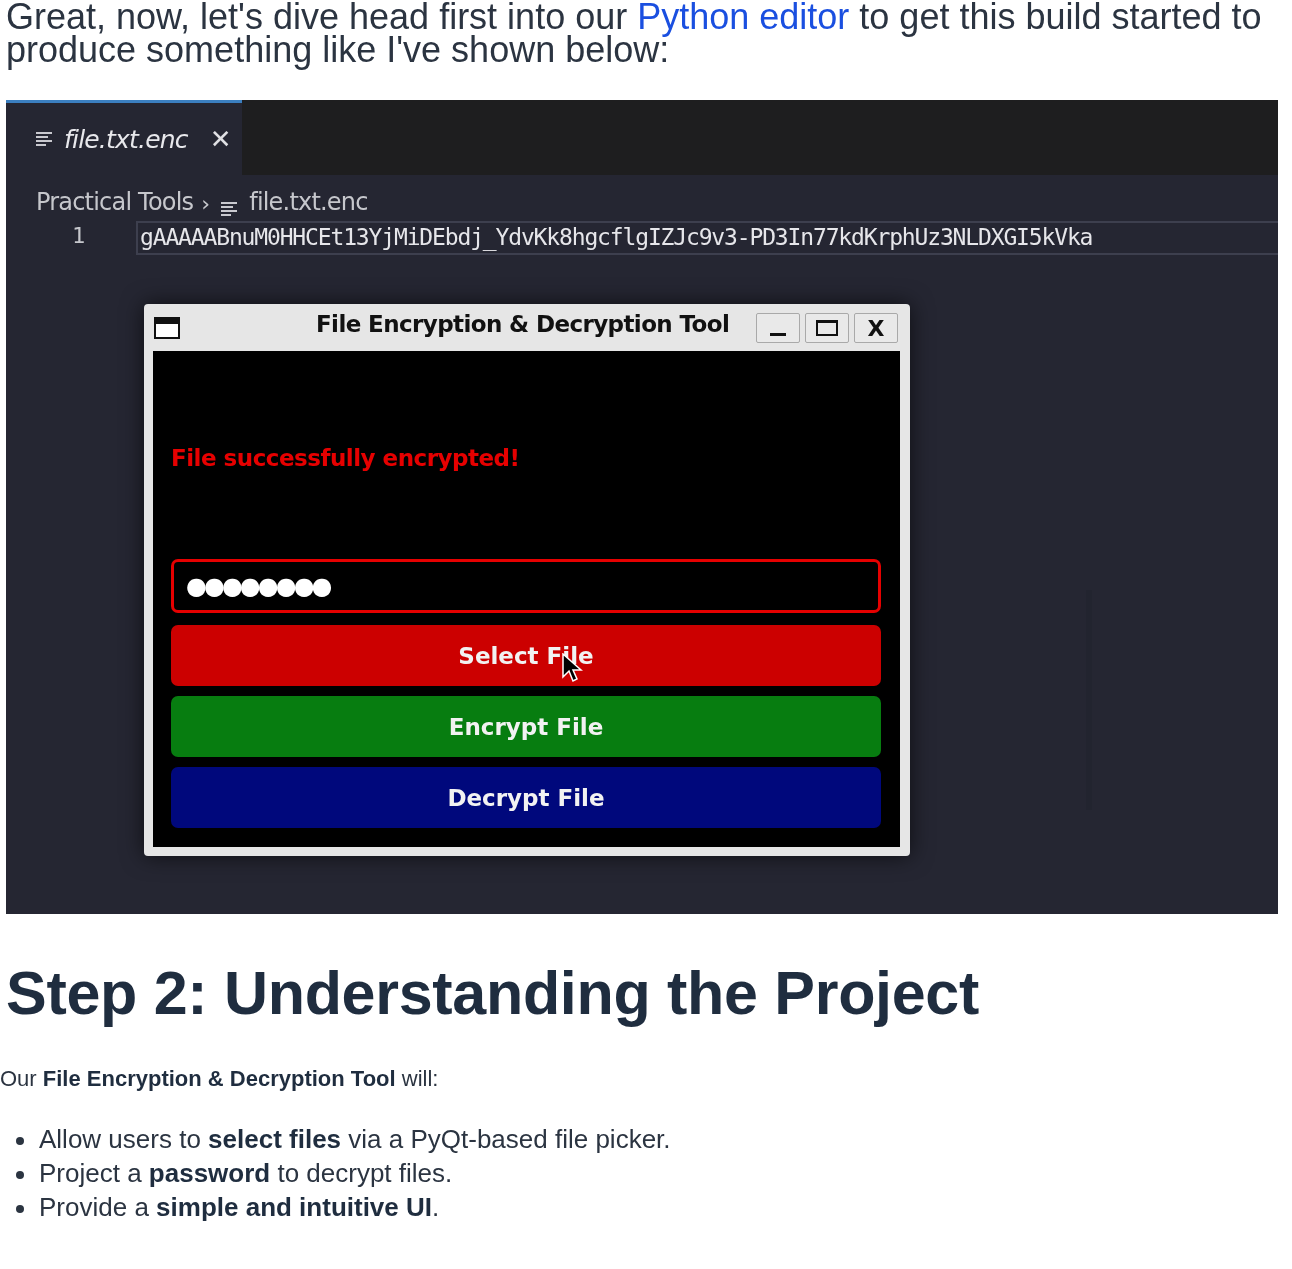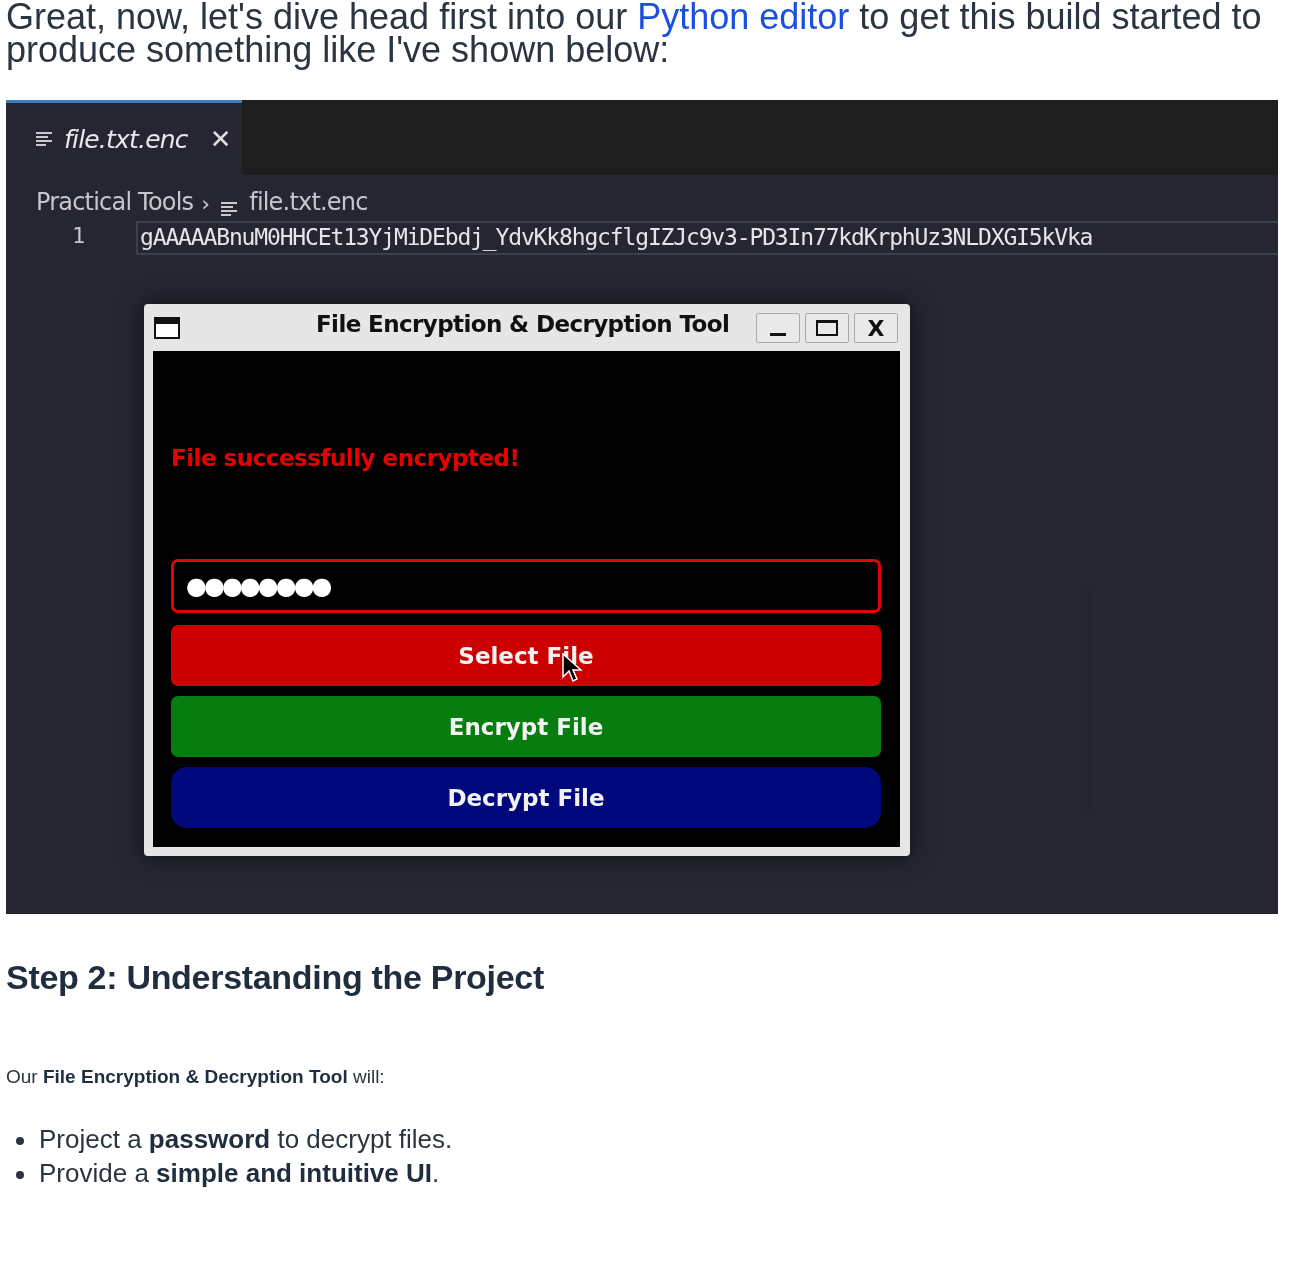--- a/index.html
+++ b/index.html
@@ -41,28 +41,28 @@
     .max-glyph { width: 22px; height: 16px; border: 2px solid #111; border-top-width: 3px; }
     .close-glyph { font-family: "DejaVu Sans", sans-serif; font-weight: bold; font-size: 22px; color: #111; }
 
     .qt-body { position: absolute; left: 9px; top: 47px; width: 747px; height: 496px; background: #000; text-align: center; }
     .status-msg { position: absolute; left: 18px; top: 94px; font-family: "DejaVu Sans", sans-serif; font-weight: bold; font-size: 23px; color: #e60000; letter-spacing: -0.5px; }
     .pw-input { position: absolute; left: 18px; top: 208px; width: 710px; height: 54px; border: 3px solid #e60000; border-radius: 7px; background: #000; display: flex; align-items: center; padding-left: 12px; }
     .pw-dots { font-family: "DejaVu Sans", sans-serif; font-size: 24px; color: #fff; letter-spacing: -3px; }
     .action-btn { position: absolute; left: 18px; width: 710px; height: 61px; border-radius: 7px; display: flex; align-items: center; justify-content: center; font-family: "DejaVu Sans", sans-serif; font-weight: bold; font-size: 23px; color: #f2f2f2; cursor: pointer; }
     .btn-select { top: 274px; background: #cc0000; }
     .btn-encrypt { top: 345px; background: #077d10; }
-    .btn-decrypt { top: 416px; background: #00087c; border-radius: 16px; }
+    .btn-decrypt { top: 416px; background: #00087c; }
     .cursor { position: absolute; left: 408px; top: 302px; width: 22px; height: 30px; }
 
     .faint-line { position: absolute; left: 1080px; top: 490px; width: 6px; height: 220px; background: #22232d; opacity: 0.6; }
 
     
-    .step-heading { position: absolute; left: 6px; top: 958px; font-size: 34px; color: #1f2d3f; font-family: "Liberation Sans", sans-serif; letter-spacing: -0.3px; }
-    .lead { position: absolute; left: 6px; top: 1066px; font-size: 19px; color: #2b3441; }
+    .step-heading { position: absolute; left: 6px; top: 958px; font-size: 61px; color: #1f2d3f; font-family: "Liberation Sans", sans-serif; letter-spacing: -0.3px; }
+    .lead { position: absolute; left: 0; top: 1066px; font-size: 22px; color: #2b3441; }
     .lead b { color: #1f2d3f; }
     .feature-list { position: absolute; left: 14px; top: 1122px; list-style: none; }
     .feature-list li { font-size: 26px; line-height: 34px; color: #2b3441; position: relative; padding-left: 25px; }
     .feature-list li::before { content: ""; position: absolute; left: 2px; top: 15px; width: 8px; height: 8px; border-radius: 50%; background: #2b3441; }
     .feature-list b { color: #1f2d3f; }
   </style>
 </head>
 <body>
 
 <p class="intro"><span>Great, now, let's dive head first into our </span><a href="#">Python editor</a><span> to get this build started to produce something like I've shown below:</span></p>
@@ -129,15 +129,16 @@
       </svg>
     </div>
   </div>
 </div>
 
 <h2 class="step-heading">Step 2: Understanding the Project</h2>
 
 <p class="lead"><span>Our </span><b>File Encryption &amp; Decryption Tool</b><span> will:</span></p>
 
 <ul class="feature-list">
+  <li><span>Allow users to </span><b>select files</b><span> via a PyQt-based file picker.</span></li>
   <li><span>Project a </span><b>password</b><span> to decrypt files.</span></li>
   <li><span>Provide a </span><b>simple and intuitive UI</b><span>.</span></li>
 </ul>
 
 </body></html>

